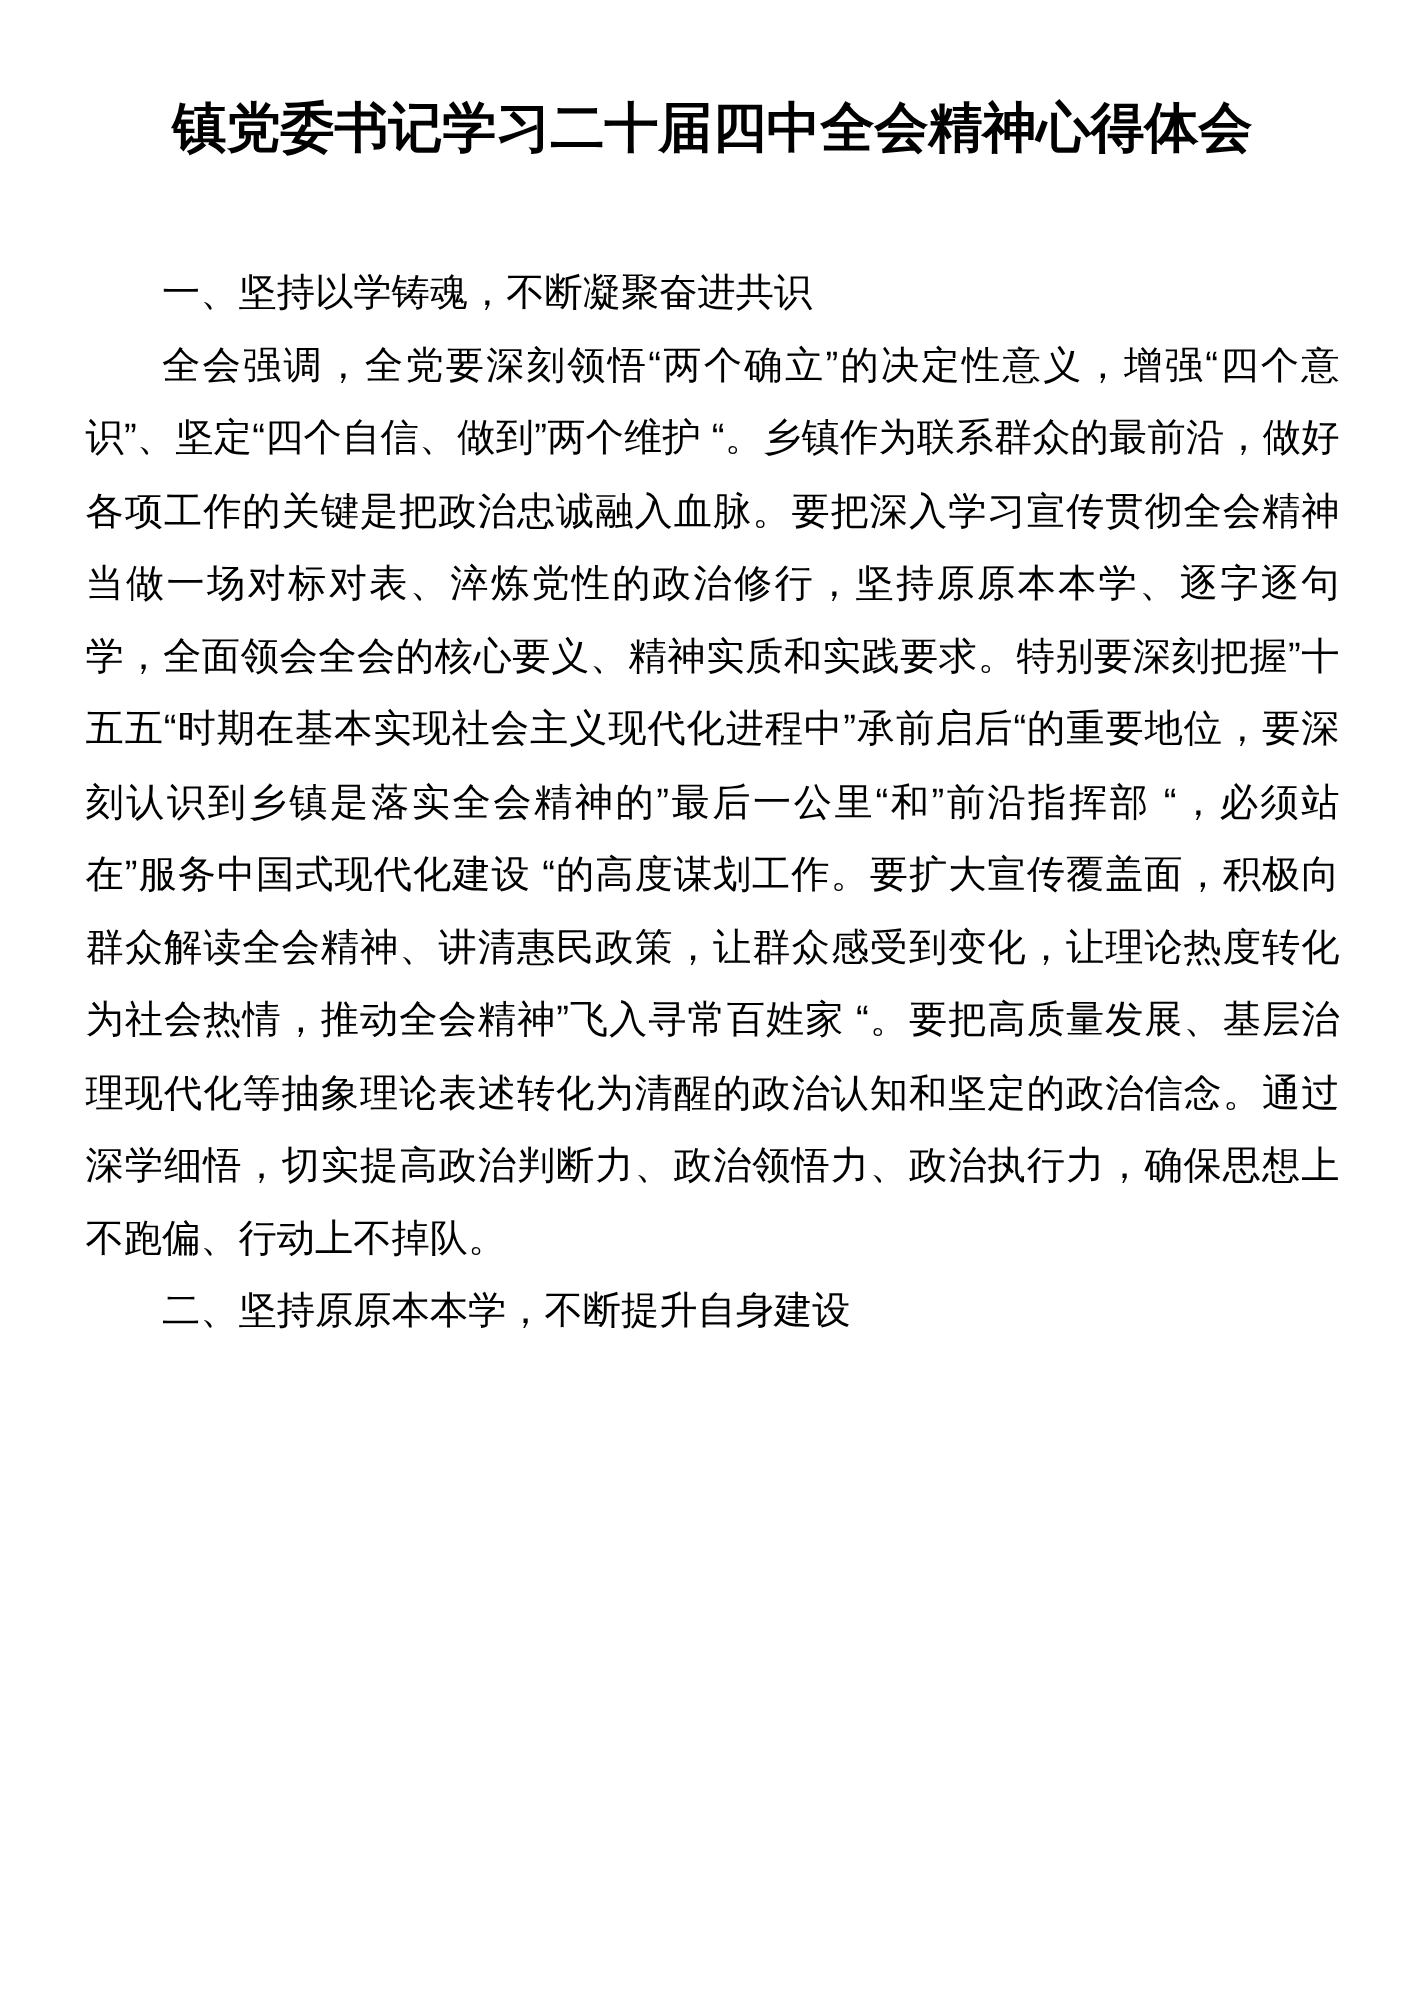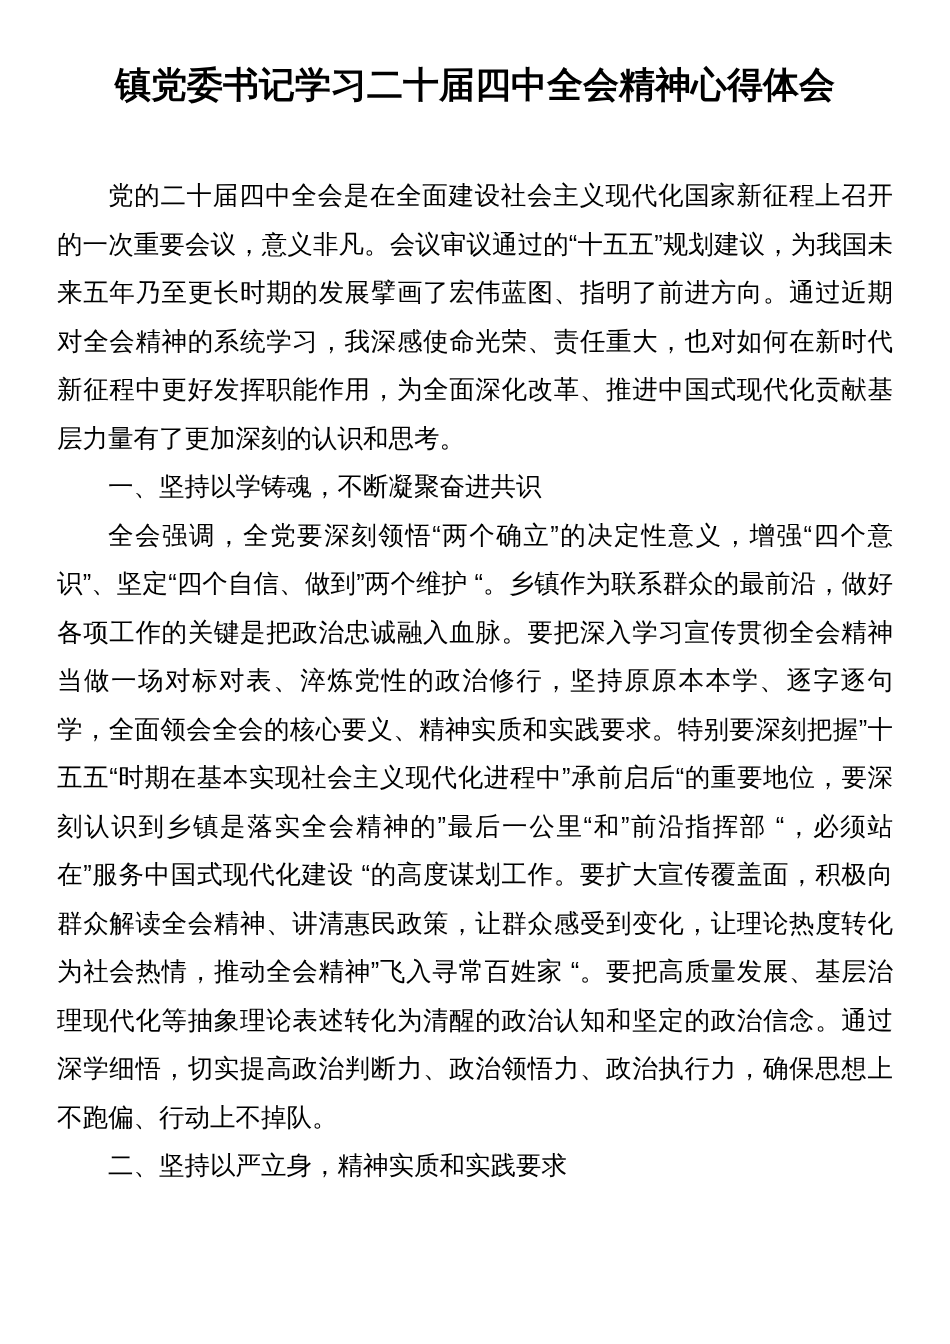--- a/index.html
+++ b/index.html
@@ -42,18 +42,17 @@
   .doc-body p.heading {
     font-weight: 400;
   }
 </style>
 </head>
 <body>
 
 <div class="page">
   <h1 class="doc-title">镇党委书记学习二十届四中全会精神心得体会</h1>
   <div class="doc-body">
-      <p class="para">党的二十届四中全会是在全面建设社会主义现代化国家新征程上召开的一次重要会议，意义非凡。会议审议通过的“十五五”规划建议，为我国未来五年乃至更长时期的发展擘画了宏伟蓝图、指明了前进方向。通过近期对全会精神的系统学习，我深感使命光荣、责任重大，也对如何在新时代新征程中更好发挥职能作用，为全面深化改革、推进中国式现代化贡献基层力量有了更加深刻的认识和思考。</p>
       <p class="heading">一、坚持以学铸魂，不断凝聚奋进共识</p>
       <p class="para">全会强调，全党要深刻领悟“两个确立”的决定性意义，增强“四个意识”、坚定“四个自信、做到”两个维护 “。乡镇作为联系群众的最前沿，做好各项工作的关键是把政治忠诚融入血脉。要把深入学习宣传贯彻全会精神当做一场对标对表、淬炼党性的政治修行，坚持原原本本学、逐字逐句学，全面领会全会的核心要义、精神实质和实践要求。特别要深刻把握”十五五“时期在基本实现社会主义现代化进程中”承前启后“的重要地位，要深刻认识到乡镇是落实全会精神的”最后一公里“和”前沿指挥部 “，必须站在”服务中国式现代化建设 “的高度谋划工作。要扩大宣传覆盖面，积极向群众解读全会精神、讲清惠民政策，让群众感受到变化，让理论热度转化为社会热情，推动全会精神”飞入寻常百姓家 “。要把高质量发展、基层治理现代化等抽象理论表述转化为清醒的政治认知和坚定的政治信念。通过深学细悟，切实提高政治判断力、政治领悟力、政治执行力，确保思想上不跑偏、行动上不掉队。</p>
-      <p class="heading">二、坚持以严立身，精神实质和实践要求</p>
+      <p class="heading">二、坚持原原本本学，不断提升自身建设</p>
     </div>
 </div>
 
 </body></html>

